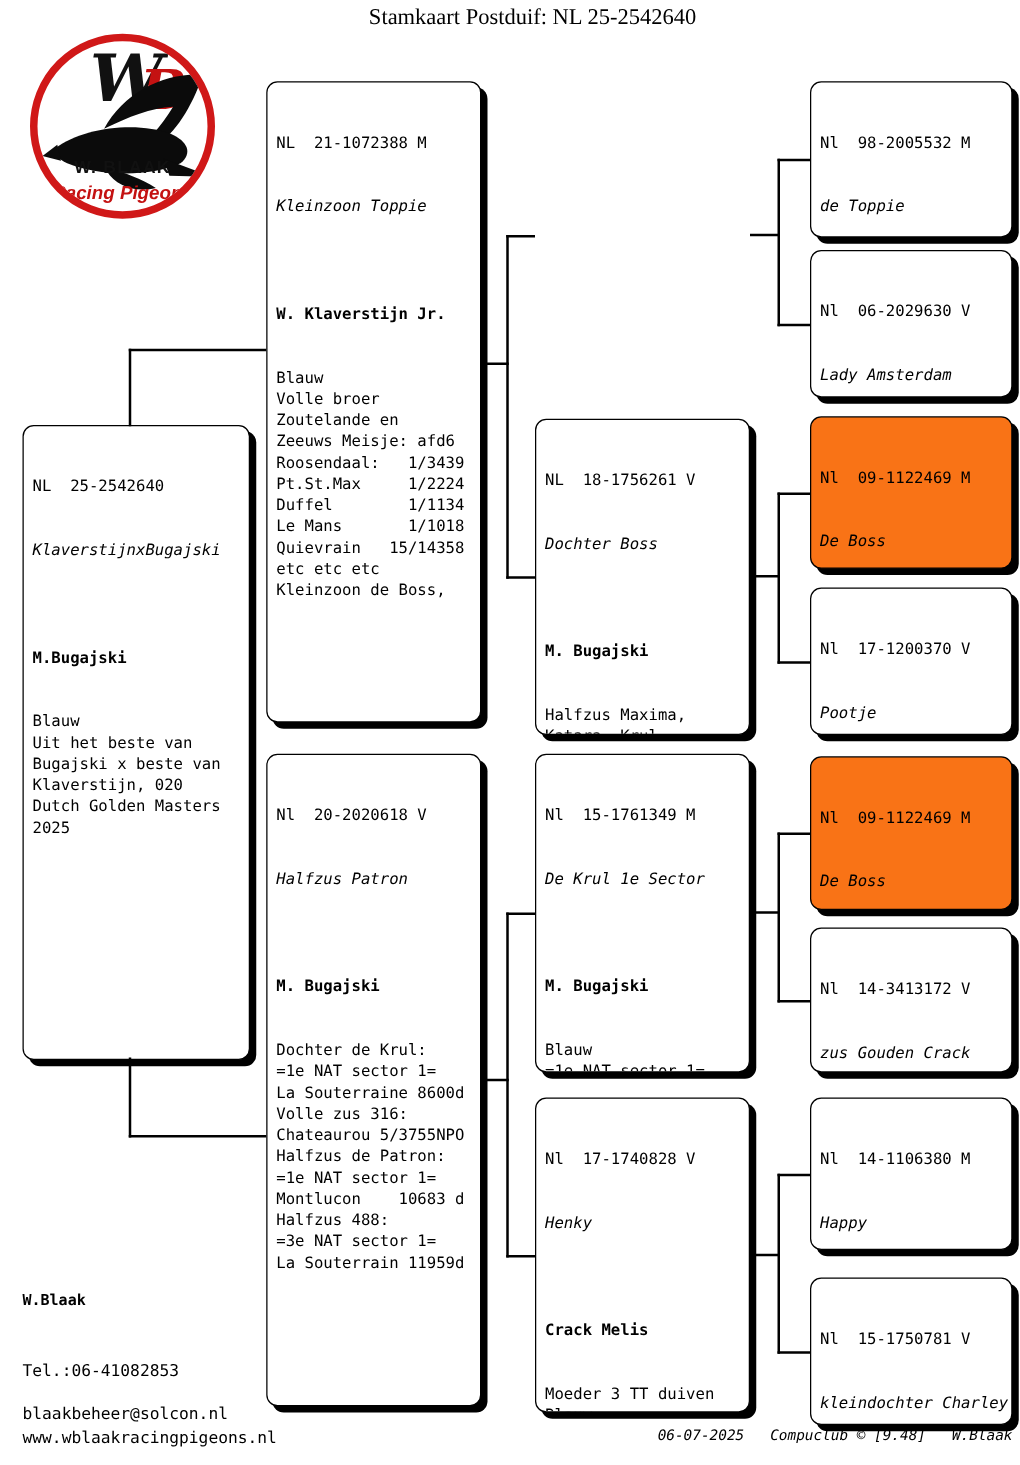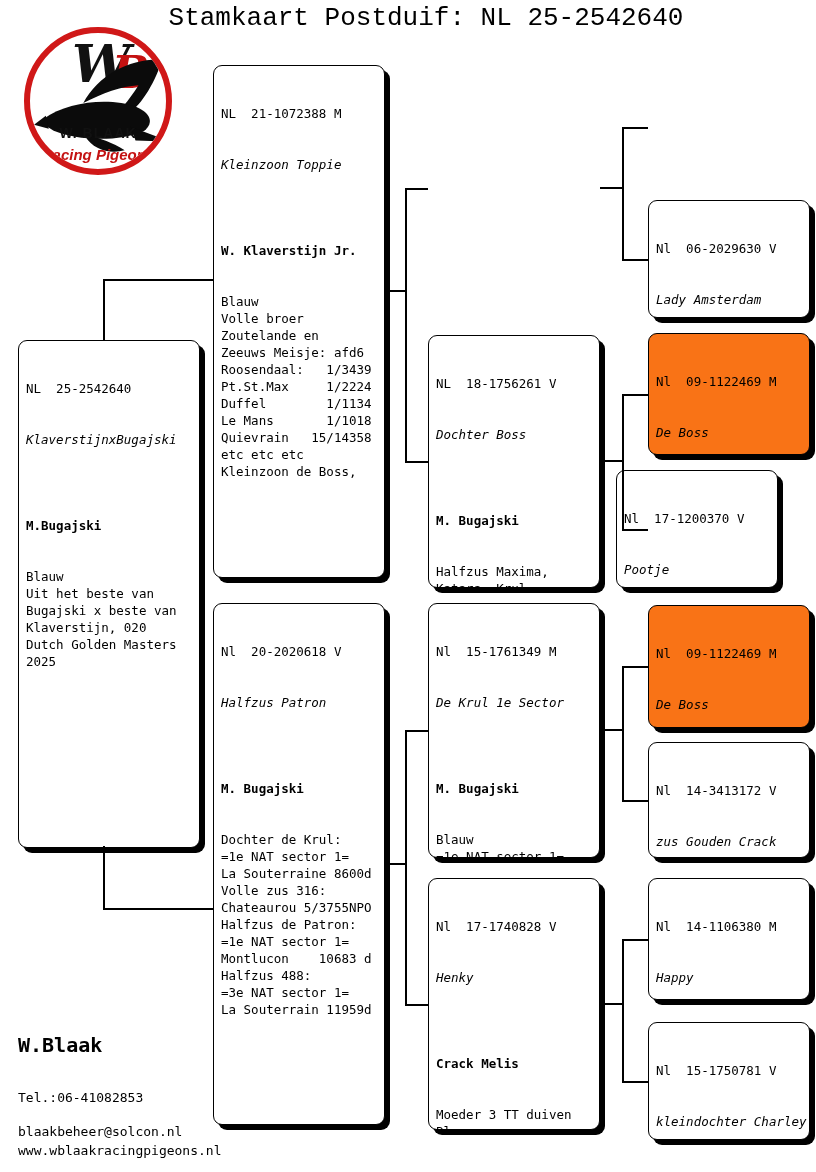--- a/index.html
+++ b/index.html
@@ -1,19 +1,19 @@
 <!DOCTYPE html>
 <html><head>
 <meta charset="utf-8">
 <style>
   html,body{margin:0;padding:0;background:#e8e8e8;}
   .page{position:relative;width:816px;height:1172px;background:#ffffff;overflow:hidden;
         font-family:"DejaVu Sans Mono",monospace;color:#000;}
   .page-title{position:absolute;top:3px;left:0;width:100%;box-sizing:border-box;padding-left:36px;
-        text-align:center;font-family:Liberation Mono, monospace;font-size:26px;color:#000;}
+        text-align:center;font-family:Liberation Serif, serif;font-size:18px;color:#000;}
   
   .pbox{position:absolute;background:#fff;border:1.5px solid #000;border-radius:9px;
         box-shadow:5px 5px 0 #000;padding:5px 2px 4px 7px;font-size:12.5px;line-height:17px;
         white-space:pre;overflow:hidden;box-sizing:border-box;}
   .pbox.pink{background:#f97316;}
   .pbox .name{font-weight:normal;font-style:italic;}
   .pbox .owner{font-weight:bold;margin-top:35px;}
   .line{position:absolute;background:#000;}
   
   .logo{position:absolute;left:24px;top:27px;width:148px;height:148px;border:6px solid #d01818;
@@ -21,21 +21,21 @@
   .logo .mono-w{position:absolute;left:42px;top:0px;font-family:"DejaVu Serif",serif;
         font-style:italic;font-weight:bold;font-size:52px;color:#111;z-index:1;}
   .logo .mono-b{position:absolute;left:82px;top:14px;font-family:"DejaVu Serif",serif;
         font-style:italic;font-weight:bold;font-size:44px;color:#c41212;z-index:1;}
   .logo svg{position:absolute;left:4px;top:24px;z-index:2;}
   .logo .logo-name{position:absolute;top:92px;left:0;width:100%;text-align:center;z-index:3;
         font-family:"Liberation Sans",sans-serif;font-weight:bold;font-size:14px;letter-spacing:1px;color:#111;}
   .logo .logo-tag{position:absolute;top:113px;left:0;width:100%;text-align:center;z-index:3;
         font-family:"Liberation Sans",sans-serif;font-weight:bold;font-style:italic;font-size:15px;color:#c41212;}
   
-  .contact-name{position:absolute;left:18px;top:1033px;font-weight:bold;font-size:20px;}
+  .contact-name{position:absolute;left:18px;top:1033px;font-weight:bold;font-size:12px;}
   .contact-tel{position:absolute;left:18px;top:1090px;font-size:13px;}
   .contact-email{position:absolute;left:18px;top:1124px;font-size:13px;}
   .contact-web{position:absolute;left:18px;top:1143px;font-size:13px;}
   .doc-footer{position:absolute;top:1141px;right:6px;font-size:11.5px;font-style:italic;white-space:pre;}
 </style>
 </head>
 <body>
 
 <div class="page">
 
@@ -142,33 +142,39 @@
 La Souterraine:
 3 / 11959 sector 1
 -Moeder van 20/316:
 Chateaur. 5/3755 NPO
 -Zus van "New Happy"
 Fontenay 1/9026 NPO
 -Dochter van"Happy",
 was asduif midfond</div>
   </div>
 
+  <div class="pbox" style="left:648px;top:65px;width:162px;height:125px">
+    <div class="ring">Nl  98-2005532 M</div>
+    <div class="name">de Toppie</div>
+    
+    
+  </div>
   <div class="pbox" style="left:648px;top:200px;width:162px;height:118px">
     <div class="ring">Nl  06-2029630 V</div>
     <div class="name">Lady Amsterdam</div>
     
     
   </div>
   <div class="pbox pink" style="left:648px;top:333px;width:162px;height:122px">
     <div class="ring">Nl  09-1122469 M</div>
     <div class="name">De Boss</div>
     
     
   </div>
-  <div class="pbox" style="left:616px;top:470px;width:162px;height:118px">
+  <div class="pbox" style="left:648px;top:470px;width:162px;height:118px">
     <div class="ring">Nl  17-1200370 V</div>
     <div class="name">Pootje</div>
     
     
   </div>
   <div class="pbox pink" style="left:648px;top:605px;width:162px;height:123px">
     <div class="ring">Nl  09-1122469 M</div>
     <div class="name">De Boss</div>
     
     
@@ -225,14 +231,15 @@
   <div class="line" style="left:600px;top:1003px;width:24px;height:2px"></div>
   <div class="line" style="left:622px;top:939px;width:2px;height:144px"></div>
   <div class="line" style="left:622px;top:939px;width:26px;height:2px"></div>
   <div class="line" style="left:622px;top:1081px;width:26px;height:2px"></div>
 
   <div class="contact-name">W.Blaak</div>
   <div class="contact-tel">Tel.:06-41082853</div>
   <div class="contact-email">blaakbeheer@solcon.nl</div>
   <div class="contact-web">www.wblaakracingpigeons.nl</div>
 
+  <div class="doc-footer">06-07-2025   Compuclub © [9.48]   W.Blaak</div>
 
 </div>
 
 </body></html>

